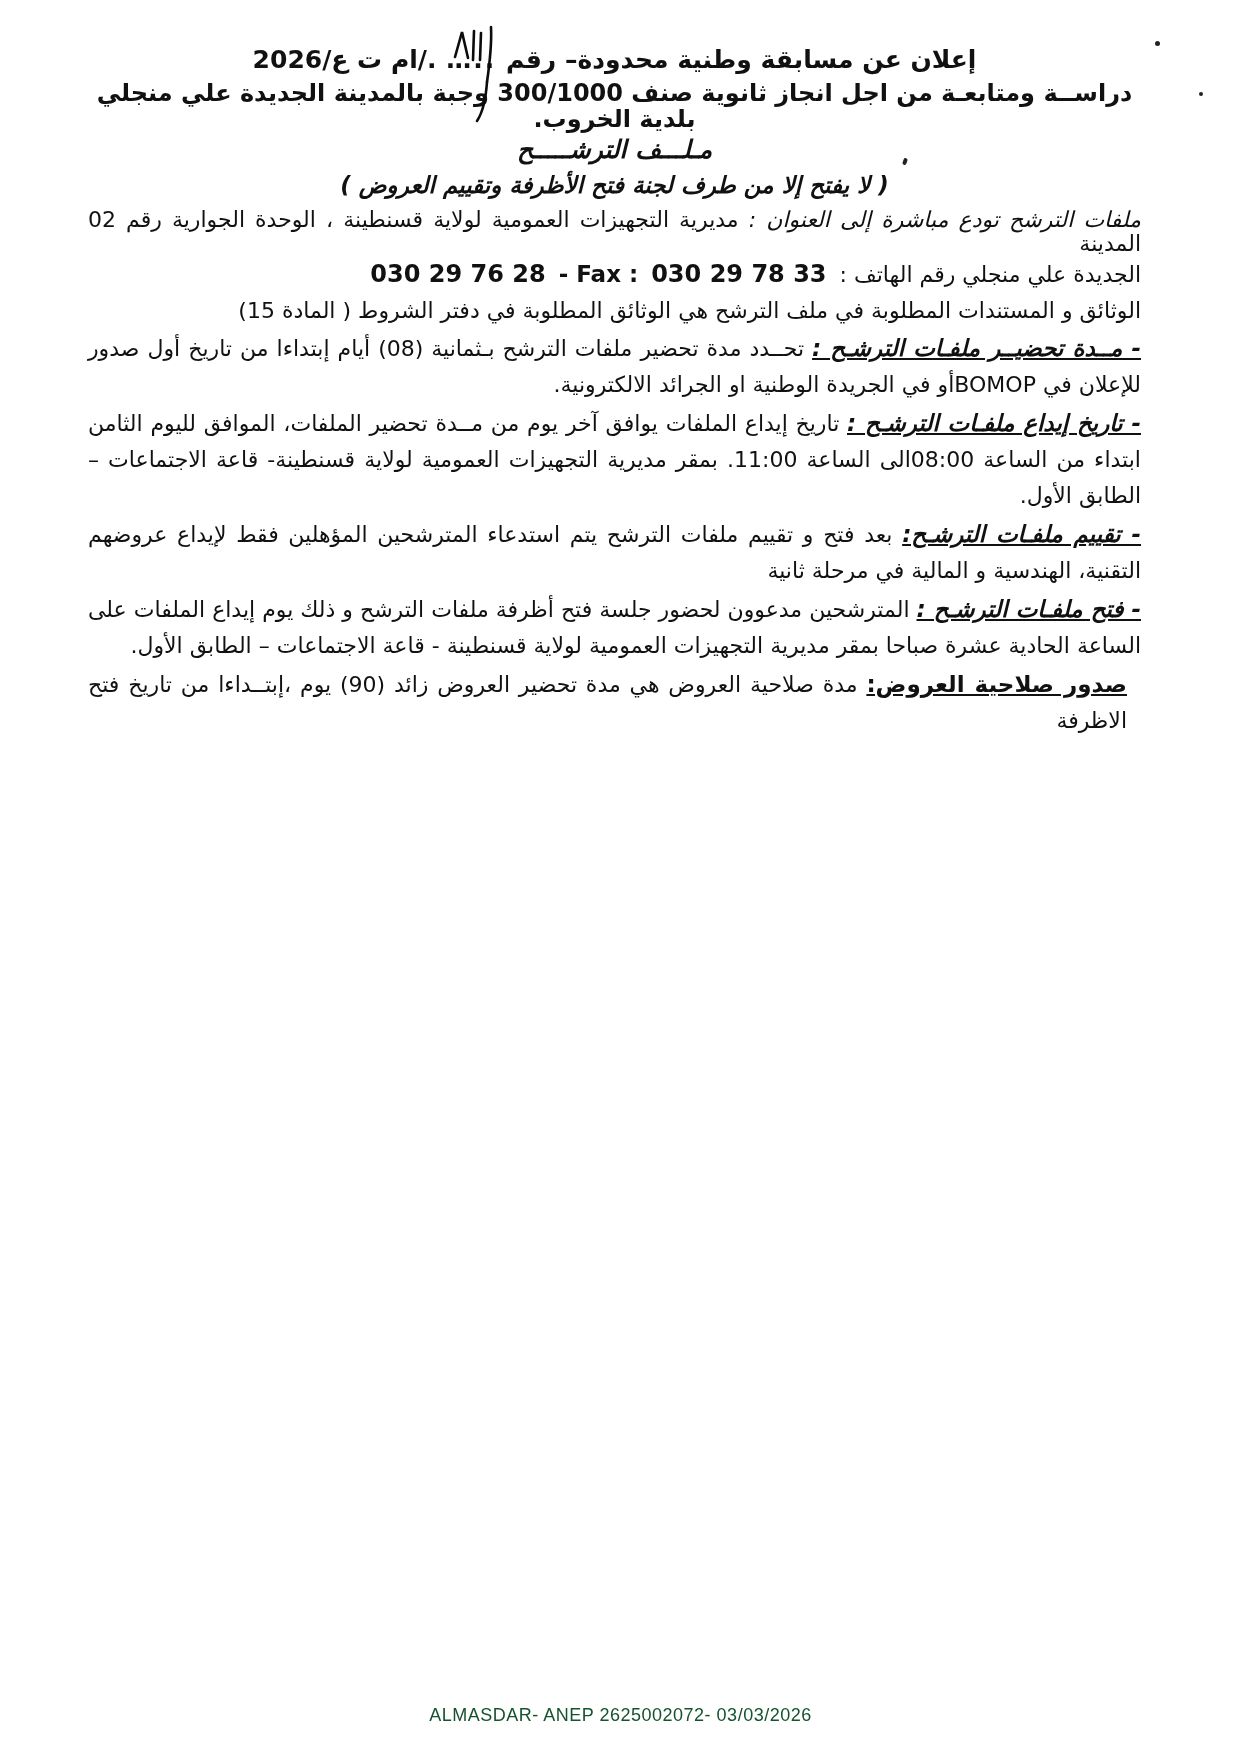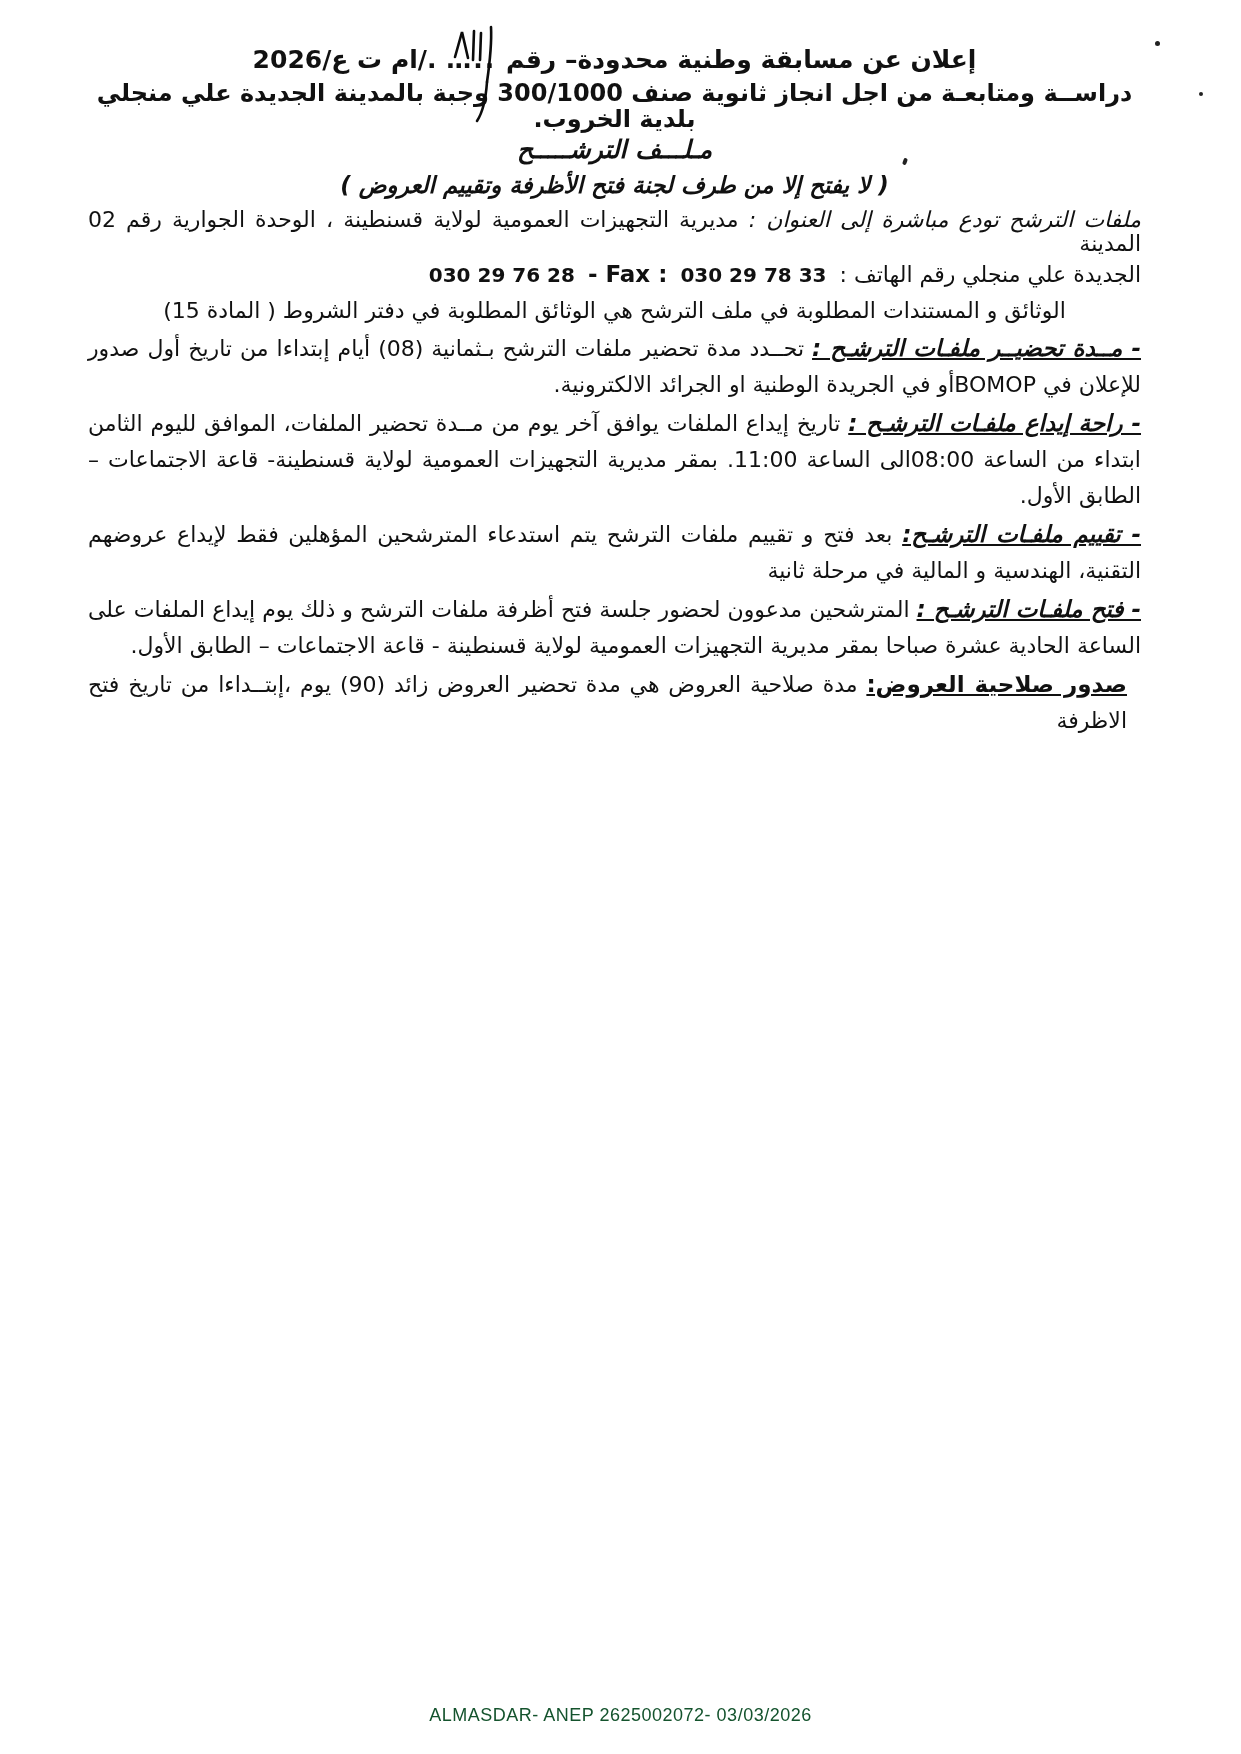--- a/index.html
+++ b/index.html
@@ -61,37 +61,36 @@
     font-style: italic;
     font-weight: 500;
   }
   .addr2 {
     font-size: 22px;
     line-height: 36px;
     text-align: right;
   }
   .addr2 .num {
     font-weight: bold;
-    font-size: 20px;
+    font-size: 24px;
     direction: ltr;
     unicode-bidi: isolate;
     display: inline-block;
     padding: 0 6px;
   }
   .addr2 .faxsep {
     font-weight: bold;
     font-size: 23px;
     direction: ltr;
     unicode-bidi: isolate;
     display: inline-block;
   }
   .docsline {
     font-size: 22px;
     line-height: 35px;
-    text-align: center;
   }
   .para {
     font-size: 22px;
     line-height: 36px;
     text-align: justify;
     margin: 2px 0 0 0;
   }
   .para .lead {
     font-weight: bold;
     font-style: italic;
@@ -188,21 +187,21 @@
     </div>
 
     <div class="docsline">الوثائق و المستندات المطلوبة في ملف الترشح هي الوثائق المطلوبة في دفتر الشروط ( المادة 15)</div>
 
     <p class="para">
       <span class="lead">-  مــدة تحضيــر ملفـات الترشـح :</span>
       <span>تحــدد مدة تحضير ملفات الترشح بـثمانية (08) أيام إبتداءا من تاريخ أول  صدور للإعلان في BOMOPأو في الجريدة الوطنية او الجرائد الالكترونية.</span>
     </p>
 
     <p class="para">
-      <span class="lead">- راحة إيداع  ملفـات الترشـح :</span>
+      <span class="lead">- تاريخ إيداع  ملفـات الترشـح :</span>
       <span>تاريخ إيداع الملفات يوافق آخر يوم من مــدة تحضير الملفات، الموافق لليوم الثامن ابتداء من الساعة 08:00الى الساعة 11:00. بمقر مديرية التجهيزات العمومية لولاية قسنطينة- قاعة الاجتماعات – الطابق الأول.</span>
     </p>
 
 
     <p class="para">
       <span class="lead">- تقييم ملفـات الترشـح:</span>
       <span>بعد فتح و تقييم ملفات الترشح يتم استدعاء المترشحين المؤهلين فقط لإيداع عروضهم التقنية، الهندسية و المالية في مرحلة ثانية</span>
     </p>
 
     <p class="para">

